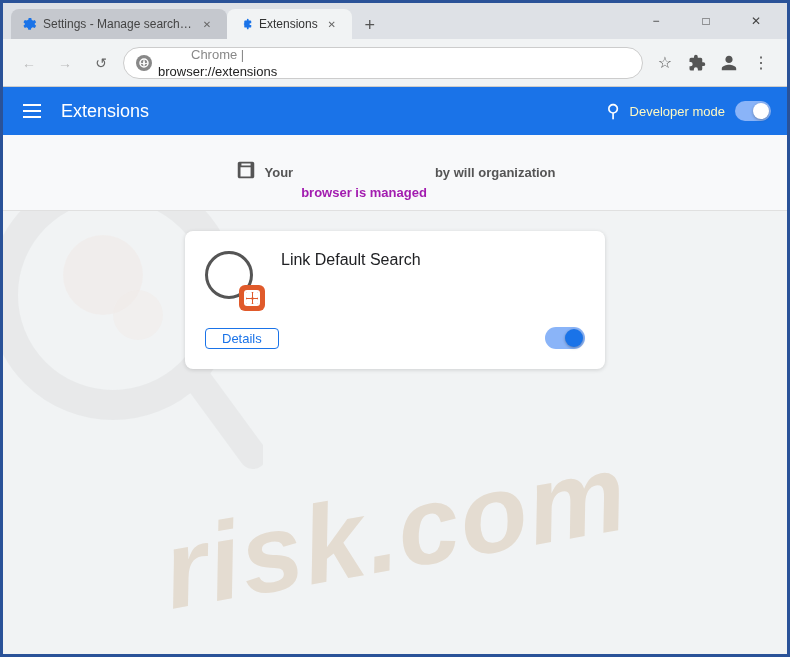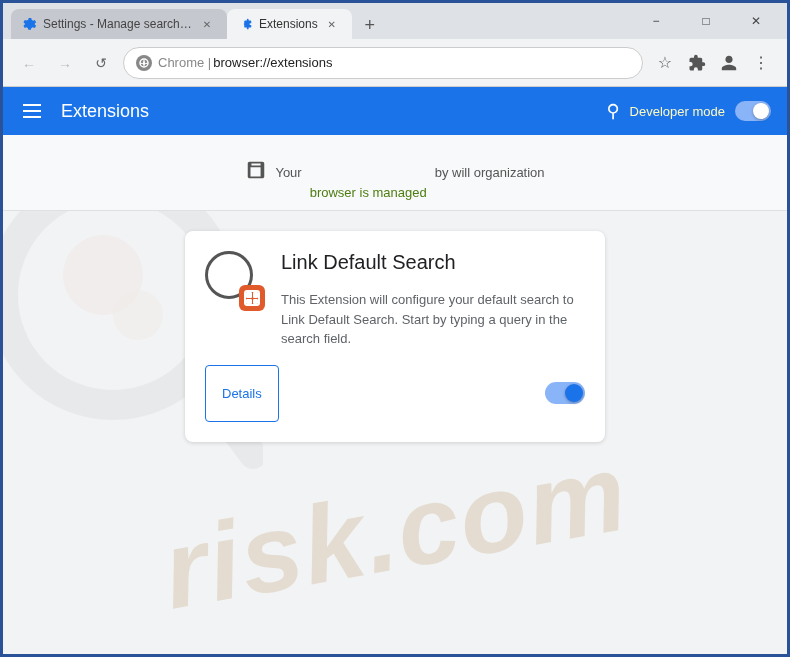--- a/index.html
+++ b/index.html
@@ -164,20 +164,21 @@
       display: flex;
       align-items: center;
       justify-content: center;
     }
 
     .url-text {
       display: flex;
       align-items: center;
       gap: 2px;
       font-size: 13px;
+      flex-direction: column;
     }
 
     .url-domain { color: #888; }
     .url-path { color: #222; font-weight: 500; }
 
     .address-icons {
       display: flex;
       align-items: center;
       gap: 4px;
     }
@@ -311,24 +312,25 @@
       width: 100%;
       display: flex;
       align-items: center;
       justify-content: center;
       padding: 10px 16px;
       gap: 8px;
       font-size: 13px;
       color: #555;
       flex-shrink: 0;
       z-index: 10;
+      font-weight: bold;
     }
 
     .managed-link {
-      color: #4d7c0f;
+      color: #a21caf;
       cursor: pointer;
       margin-top: 40px;
     }
 
     
     .ext-card {
       background: white;
       border-radius: 8px;
       padding: 20px;
       width: 420px;
@@ -390,44 +392,44 @@
     .ext-badge-inner span {
       background: white;
       border-radius: 1px;
     }
 
     .ext-info {
       flex: 1;
     }
 
     .ext-name {
-      font-size: 20px;
+      font-size: 16px;
       font-weight: 500;
       color: #202124;
-      margin-bottom: 16px;
+      margin-bottom: 8px;
     }
 
     .ext-description {
       font-size: 13px;
       color: #5f6368;
       line-height: 1.5;
     }
 
     .ext-card-footer {
       display: flex;
       align-items: center;
       justify-content: space-between;
     }
 
     .details-btn {
       border: 1px solid #1a73e8;
       color: #1a73e8;
       background: white;
       border-radius: 4px;
-      padding: 20px 16px;
+      padding: 2px 16px;
       font-size: 13px;
       cursor: pointer;
       font-weight: 500;
     }
 
     .ext-toggle {
       width: 40px;
       height: 22px;
       background: #8ab4f8;
       border-radius: 11px;
@@ -568,21 +570,20 @@
               <span></span>
               <span></span>
               <span></span>
               <span></span>
             </div>
           </div>
         </div>
 
         <div class="ext-info">
           <div class="ext-name">Link Default Search</div>
-          <div class="ext-description">This Extension will configure your default search to Link Default Search. Start by typing a query in the search field.</div>
         </div>
       </div>
 
       <div class="ext-card-footer">
         <button class="details-btn">Details</button>
         <div class="ext-toggle">
           <div class="knob"></div>
         </div>
       </div>
     </div>

